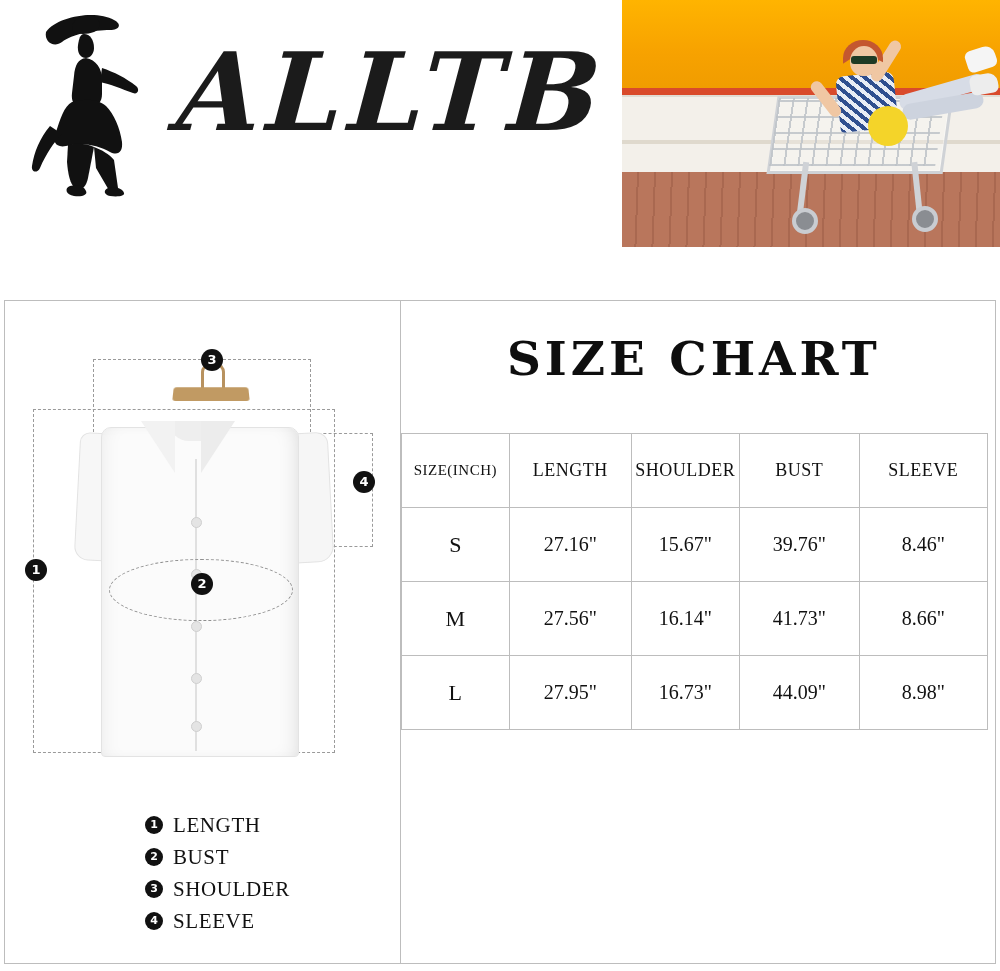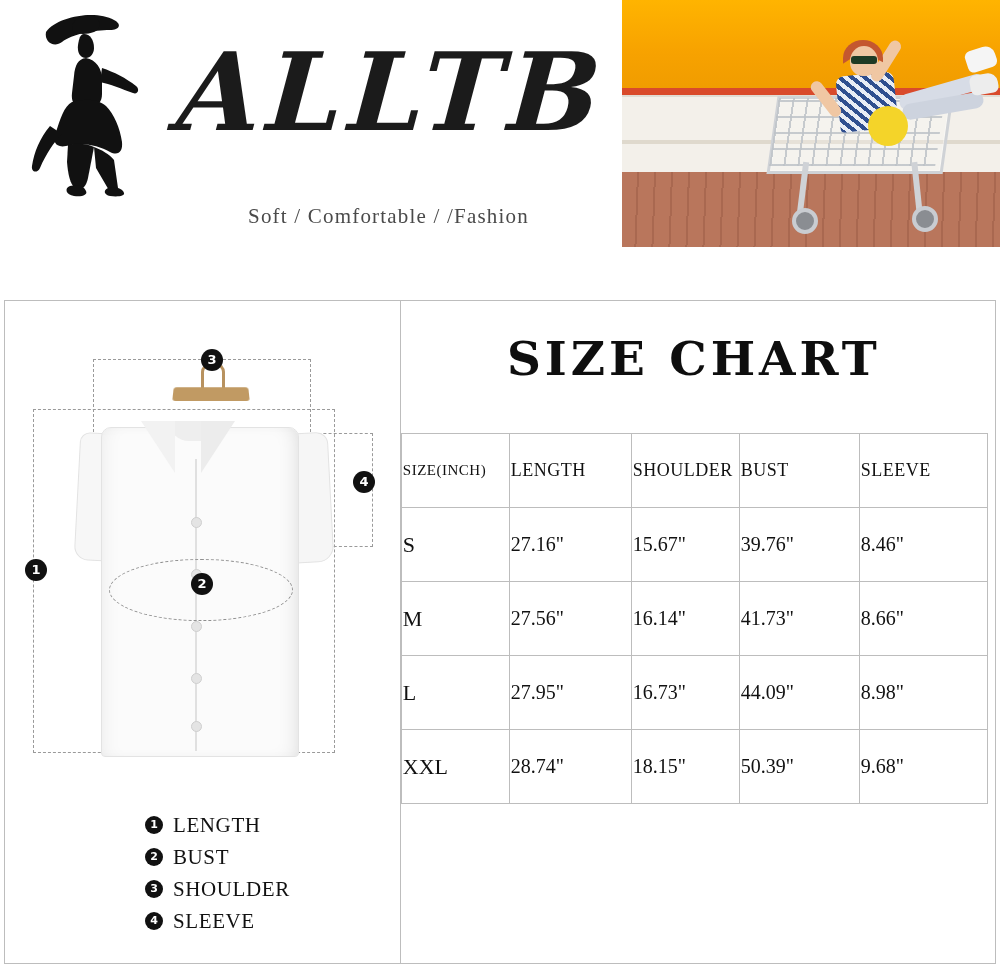--- a/index.html
+++ b/index.html
@@ -327,21 +327,21 @@
     left: 0;
     top: 132px;
     width: 586px;
     border-collapse: collapse;
     table-layout: fixed;
   }
   table.size-table th,
   table.size-table td {
     border: 1px solid #bdbdbd;
     height: 71px;
-    text-align: left;
+    text-align: center;
     vertical-align: middle;
     font-family: "Liberation Serif", serif;
     font-weight: normal;
     color: #111;
   }
   table.size-table th {
     font-size: 18px;
     letter-spacing: 0.5px;
   }
   table.size-table th:first-child {
@@ -392,21 +392,20 @@
           <path d="M58 143 C66 141, 76 141, 84 145 L78 176 C76 186, 70 190, 65 186 C60 182, 58 172, 57 160 Z"></path>
           <path d="M84 145 C92 148, 99 152, 104 158 L108 186 C109 192, 103 195, 100 190 L86 166 Z"></path>
           <path d="M60 184 C68 182, 74 184, 76 189 C78 193, 72 195, 64 194 C56 193, 54 186, 60 184 Z"></path>
           <path d="M98 186 C106 184, 113 187, 114 191 C115 194, 108 195, 100 194 C94 193, 93 188, 98 186 Z"></path>
           <path d="M40 124 C30 136, 24 150, 22 164 C21 170, 27 172, 30 166 C36 152, 44 140, 52 132 Z"></path>
         </g>
       </svg>
     </div>
 
     <div class="brand-word">ALLTB</div>
-    <div class="brand-tagline">Soft / Comfortable / /Fashion</div>
   </div>
 
   <div class="hero">
     <div class="sky"></div>
     <div class="sky-stripe"></div>
     <div class="wall"></div>
     <div class="wall-line"></div>
     <div class="ground"></div>
     <div class="cart-handle"></div>
     <div class="cart-basket"></div>
@@ -518,24 +517,17 @@
           <td>41.73"</td>
           <td>8.66"</td>
         </tr>
         <tr>
           <td class="size-col">L</td>
           <td>27.95"</td>
           <td>16.73"</td>
           <td>44.09"</td>
           <td>8.98"</td>
         </tr>
-        <tr>
-          <td class="size-col">XXL</td>
-          <td>28.74"</td>
-          <td>18.15"</td>
-          <td>50.39"</td>
-          <td>9.68"</td>
-        </tr>
       </tbody>
     </table>
 
   </div>
 </div>
 
 </body></html>

